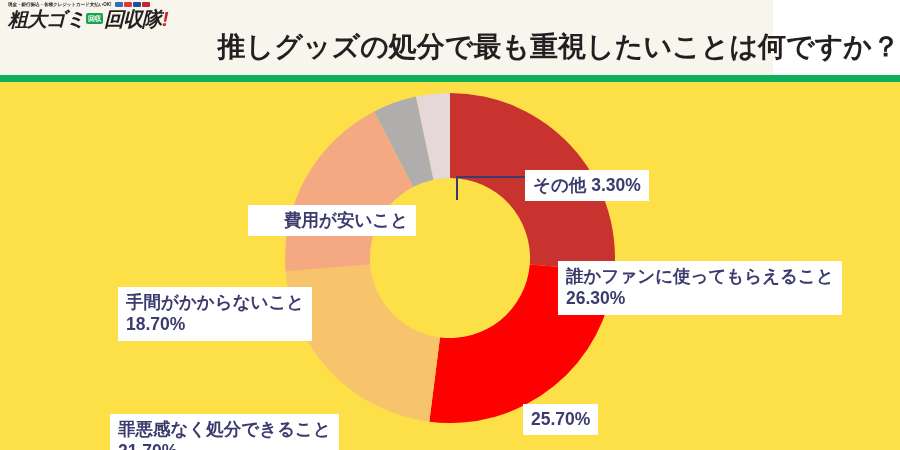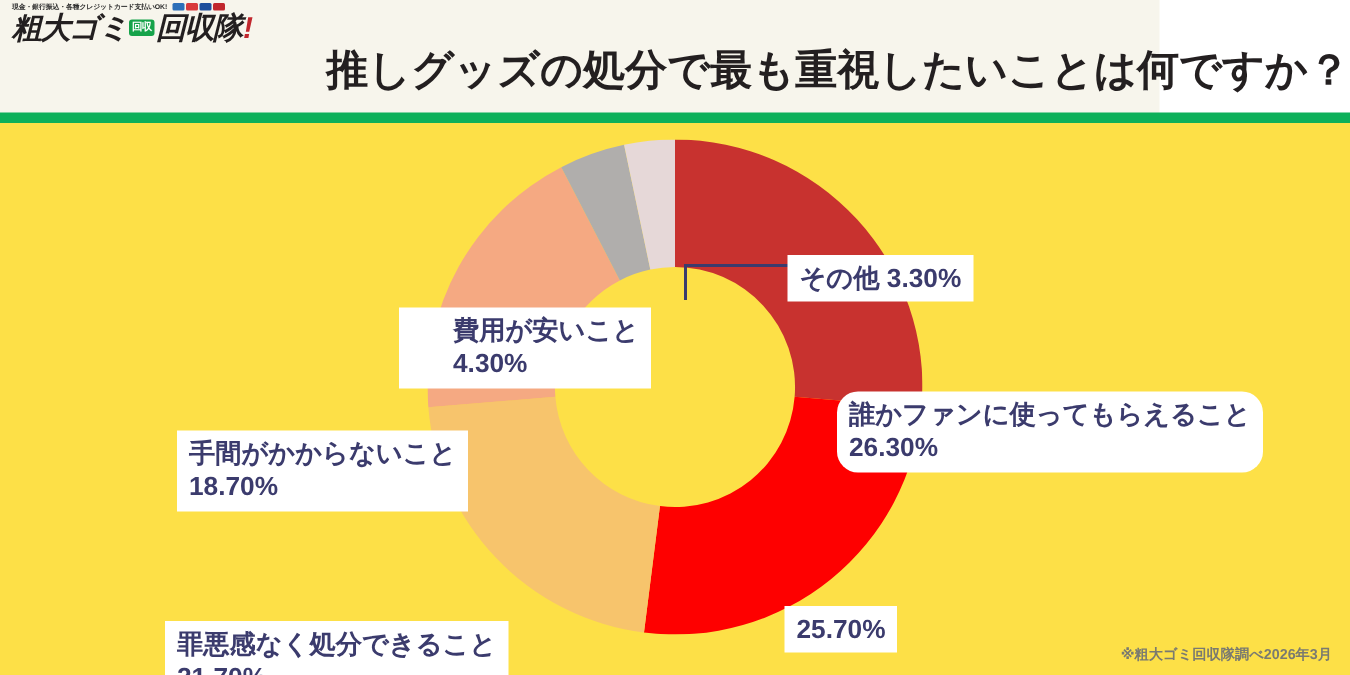--- a/index.html
+++ b/index.html
@@ -106,25 +106,25 @@
     font-size: 17.5px;
     font-weight: bold;
     line-height: 1.28;
     padding: 4px 8px 5px 8px;
     white-space: nowrap;
   }
   .label .pct { display: block; }
   .label.inline .pct { display: inline; }
 
   .lbl-other  { left: 525px; top: 88px; }
-  .lbl-fan    { left: 558px; top: 179px; border-radius: 14px; }
+  .lbl-fan    { left: 558px; top: 179px; }
   .lbl-sell   { left: 523px; top: 322px; }
   .lbl-guilt  { left: 110px; top: 332px; }
   .lbl-effort { left: 118px; top: 205px; }
-  .lbl-cost   { left: 266px; top: 123px; padding-left: 36px; }
+  .lbl-cost   { left: 248px; top: 123px; padding-left: 36px; }
 
   
   .leader {
     position: absolute;
     left: 456px; top: 93px;
     width: 72px; height: 26px;
   }
 
   
   .footnote {
@@ -201,18 +201,16 @@
       <span class="pct">21.70%</span>
     </div>
 
     <div class="label lbl-effort">
       <span>手間がかからないこと</span>
       <span class="pct">18.70%</span>
     </div>
 
     <div class="label lbl-cost">
       <span>費用が安いこと</span>
-      <span class="pct">4.30%</span>
-    </div>
-
-    <div class="footnote">※粗大ゴミ回収隊調べ2026年3月</div>
+    </div>
+
   </div>
 </div>
 
 </body></html>

